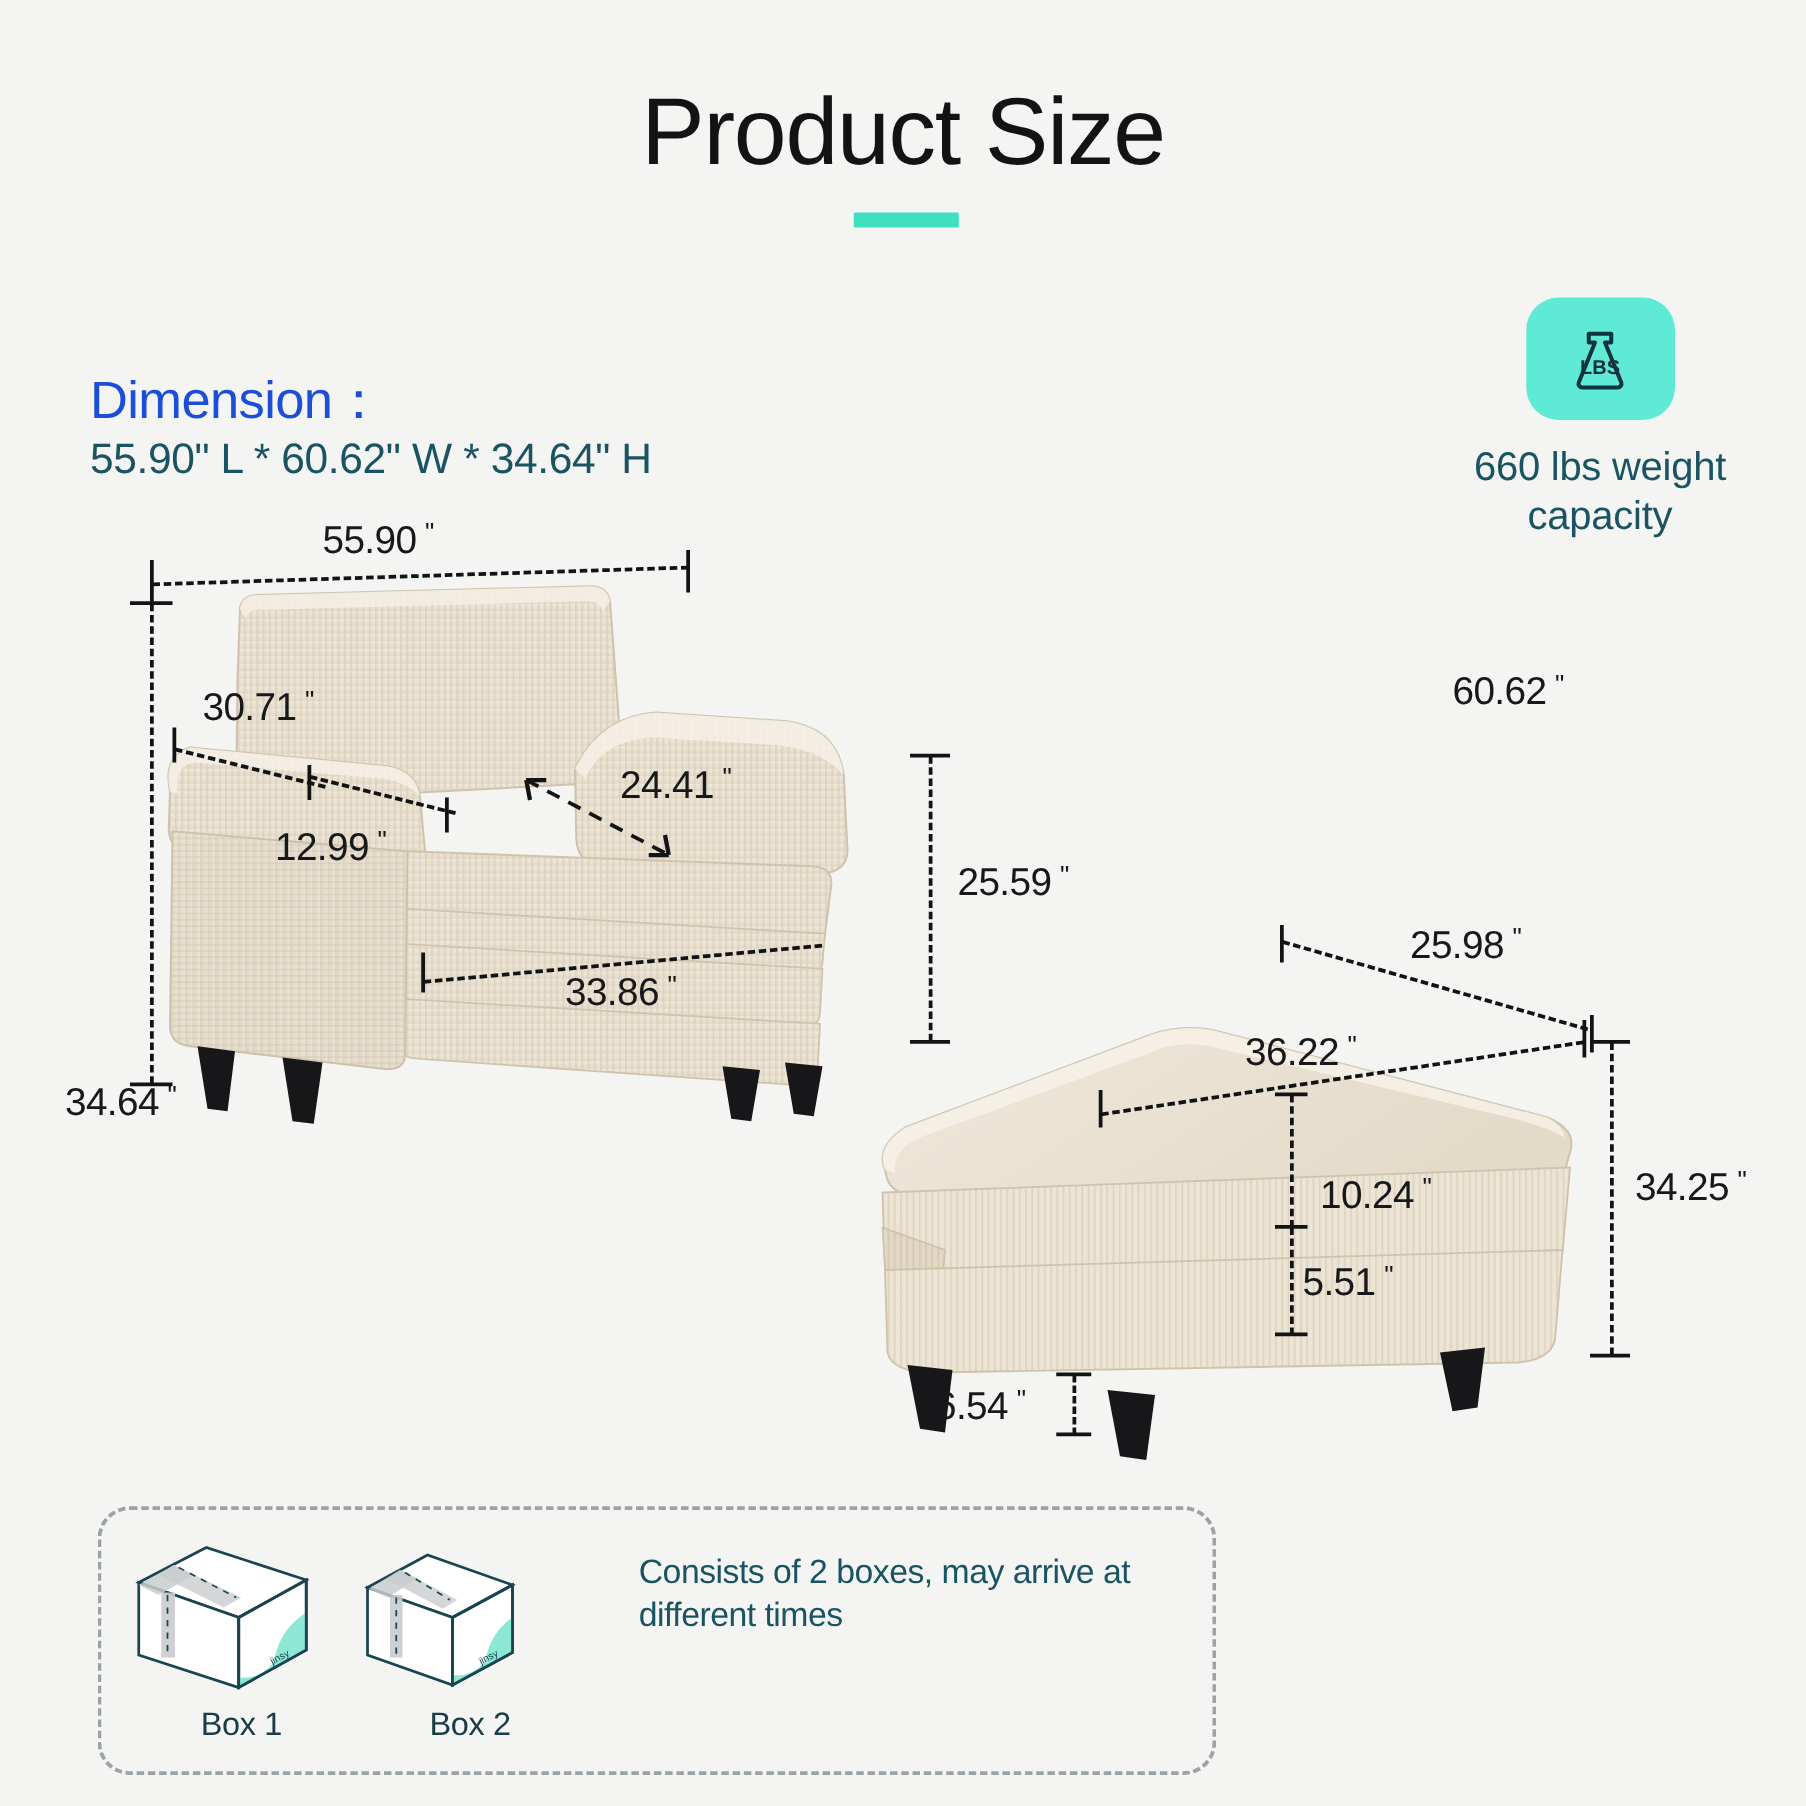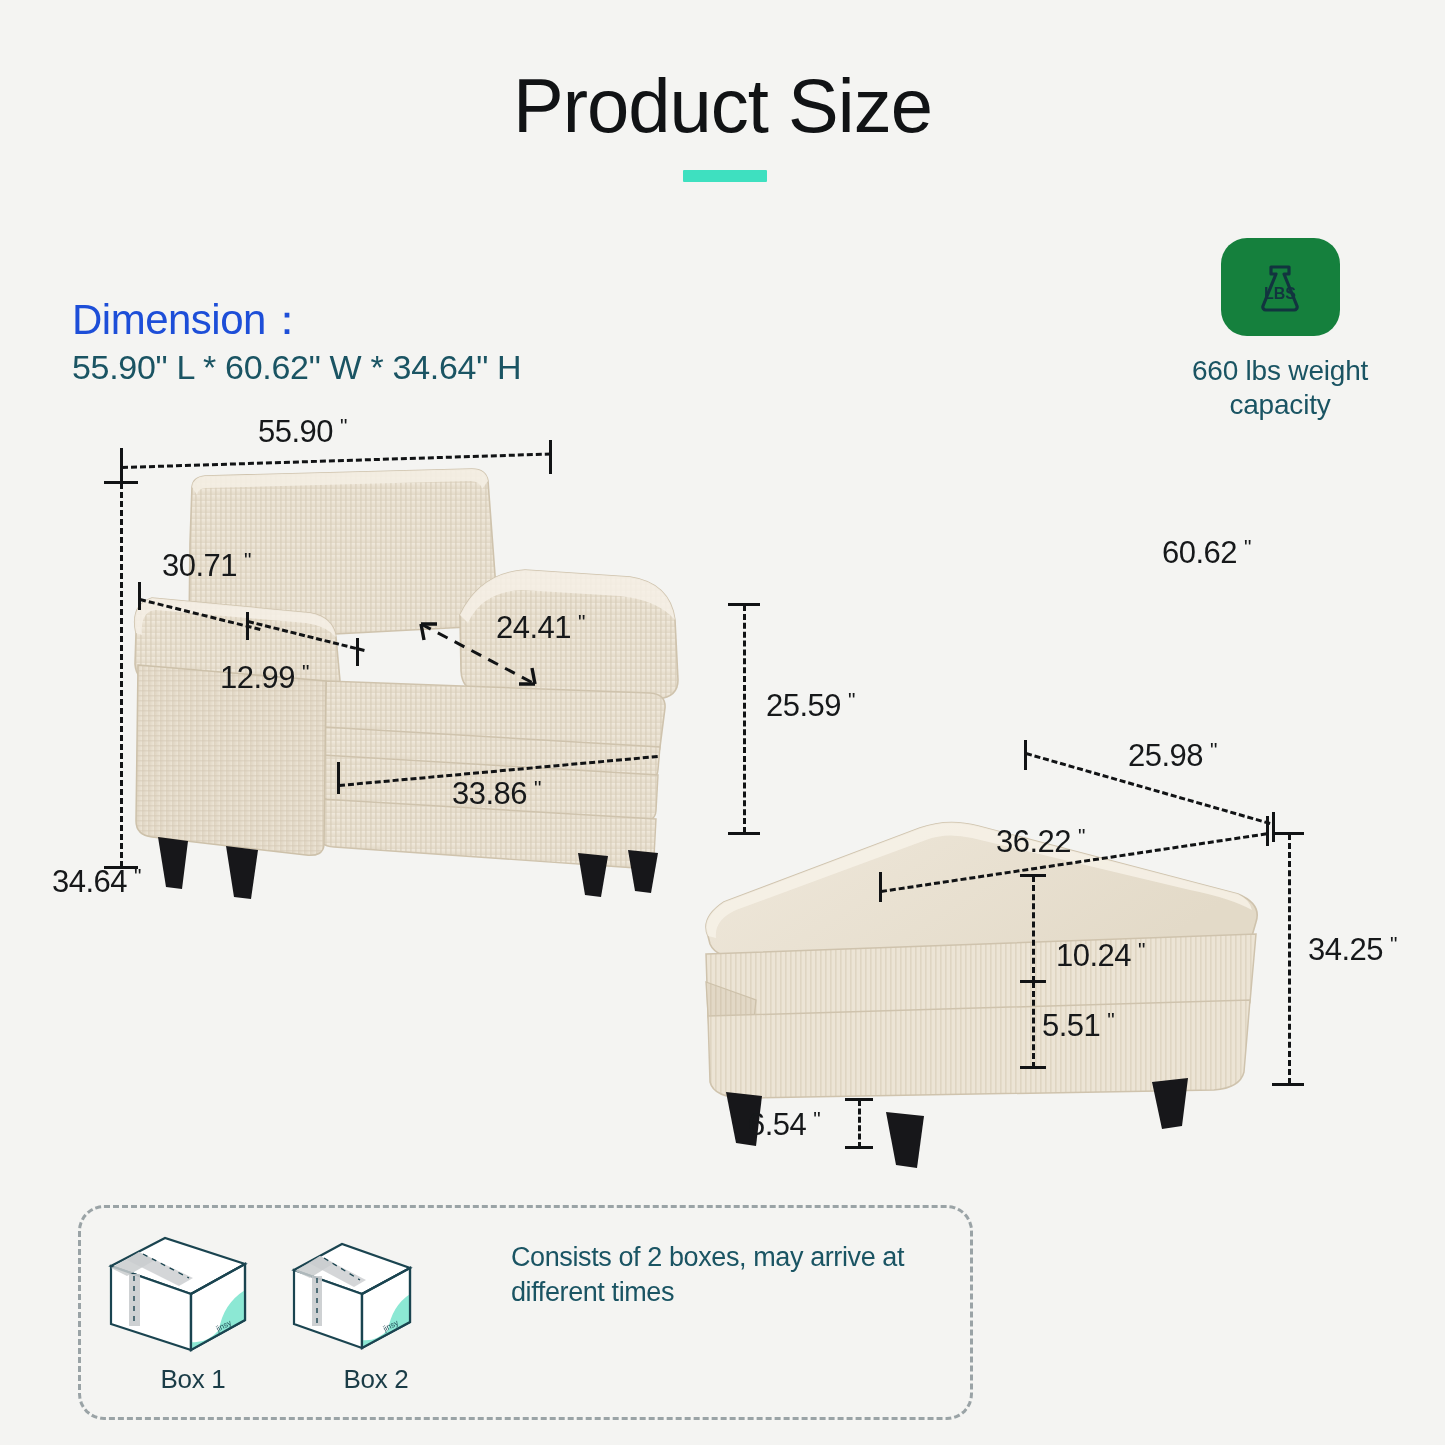--- a/index.html
+++ b/index.html
@@ -30,25 +30,25 @@
   }
   .dim-sub {
     position: absolute; left: 72px; top: 348px;
     font-size: 34px; font-weight: 400; color: #1a5463; letter-spacing: -0.3px;
   }
 
   
   .badge-wrap { position: absolute; left: 1130px; top: 238px; width: 300px; text-align: center; }
   .badge-icon {
     width: 119px; height: 98px; margin: 0 auto;
-    background: #15803d; border-radius: 26px;
+    background: #5eead4; border-radius: 26px;
     display: flex; align-items: center; justify-content: center;
   }
   .badge-text {
-    margin-top: 18px; font-size: 28px; line-height: 1.22;
+    margin-top: 18px; font-size: 32px; line-height: 1.22;
     color: #1a5463; letter-spacing: -0.2px;
   }
 
   
   .dl {
     position: absolute; color: #16181a;
     font-size: 31px; font-weight: 400; white-space: nowrap; letter-spacing: -0.5px;
   }
   .dl .q { font-size: 21px; vertical-align: 9px; margin-left: 7px; }
 

